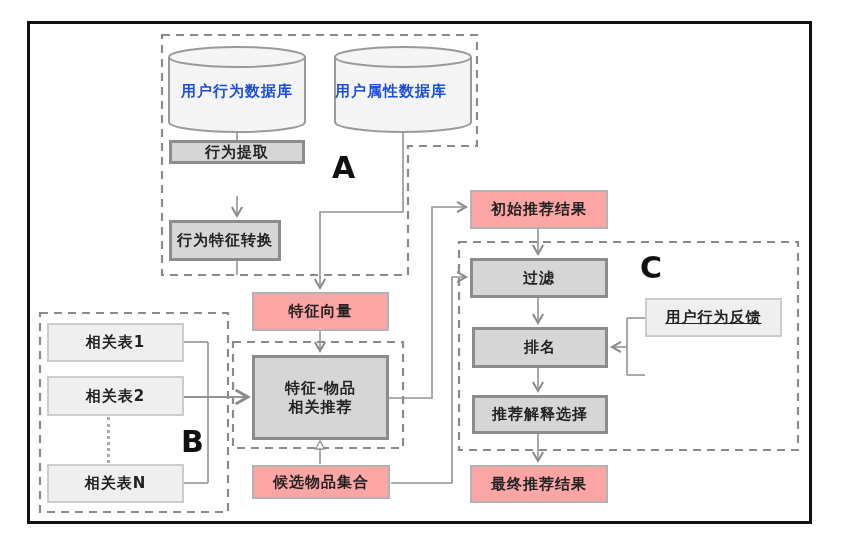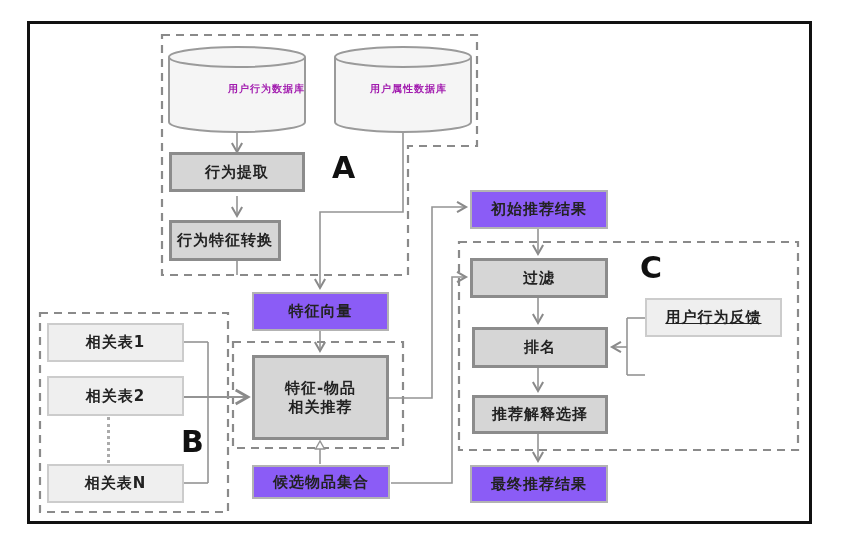--- a/index.html
+++ b/index.html
@@ -11,25 +11,25 @@
     position:absolute;left:27px;top:21px;width:779px;height:497px;
     border:3px solid #111111;background:transparent;
   }
   .layer{position:absolute;left:0;top:0;width:863px;height:542px;}
   .box{
     position:absolute;display:flex;align-items:center;justify-content:center;
     text-align:center;box-sizing:border-box;
     font-size:15px;font-weight:700;color:#222222;line-height:1.25;letter-spacing:1px;
   }
   .dark{background:#d6d6d6;border:3px solid #8c8c8c;}
-  .light{background:#8b5cf6;border:2px solid #b3b3b3;}
+  .light{background:#fca5a5;border:2px solid #b3b3b3;}
   .lighter{background:#efefef;border:2px solid #cccccc;}
   .cyl-label{
-    position:absolute;text-align:right;
-    font-size:10px;font-weight:700;color:#a21caf;letter-spacing:1px;
+    position:absolute;text-align:center;
+    font-size:15px;font-weight:700;color:#1d4ed8;letter-spacing:1px;
   }
   .grp-letter{
     position:absolute;font-size:30px;font-weight:800;color:#111111;
     font-family:"DejaVu Sans", sans-serif;
   }
   .ellipsis{
     position:absolute;left:107px;top:417px;height:46px;width:0;
     border-left:3px dotted #ababab;
   }
 </style>
@@ -107,21 +107,21 @@
     <span>用户行为数据库</span>
   </div>
   <div class="cyl-label" style="left:335px;top:82px;width:112px;">
     <span>用户属性数据库</span>
   </div>
 
   <div class="grp-letter" style="left:332px;top:150px;">A</div>
   <div class="grp-letter" style="left:181px;top:424px;">B</div>
   <div class="grp-letter" style="left:640px;top:250px;">C</div>
 
-  <div class="box dark" style="left:169px;top:152px;width:136px;height:40px;align-items:center;">
+  <div class="box dark" style="left:169px;top:140px;width:136px;height:24px;align-items:center;">
     <span>行为提取</span>
   </div>
   <div class="box dark" style="left:169px;top:220px;width:112px;height:41px;">
     <span>行为特征转换</span>
   </div>
 
   <div class="box light" style="left:252px;top:292px;width:137px;height:39px;">
     <span>特征向量</span>
   </div>
 

